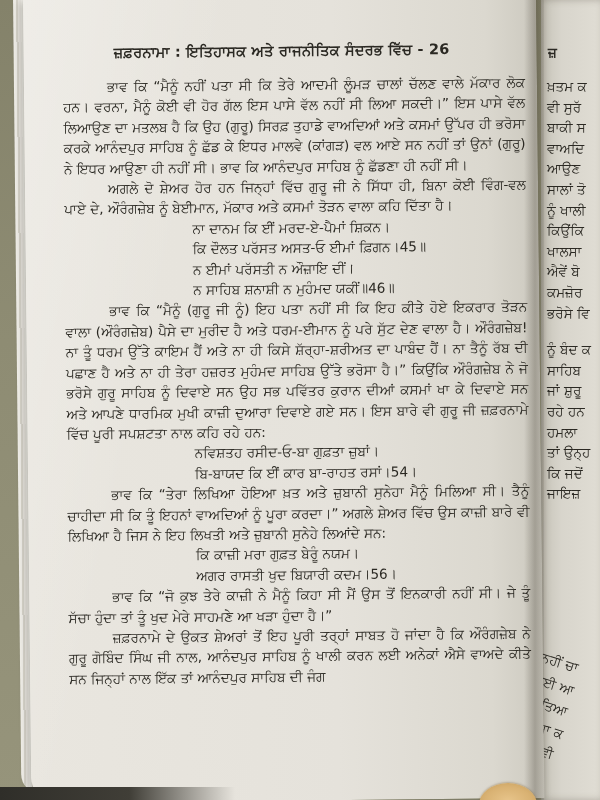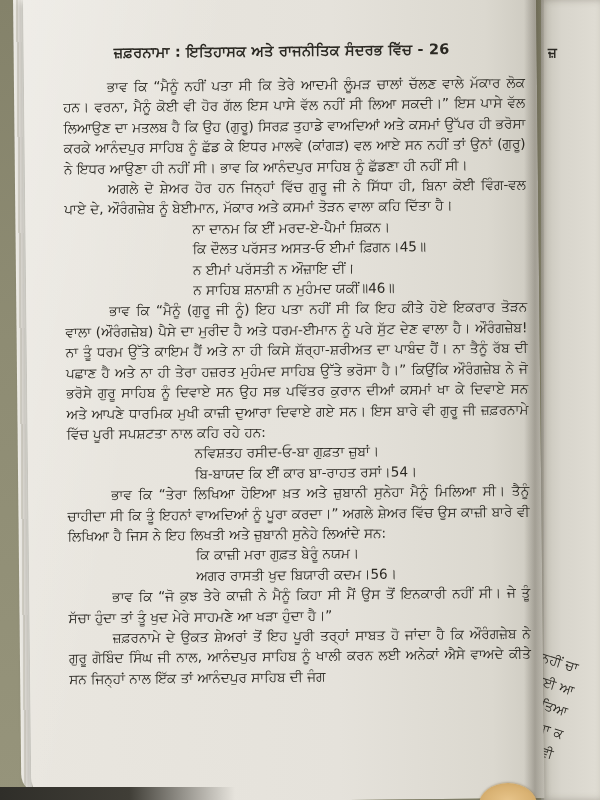--- a/index.html
+++ b/index.html
@@ -58,21 +58,45 @@
     box-shadow:0 -1px 2px rgba(120,90,40,.35);}
 </style>
 </head>
 <body>
 
 <div class="photo">
 
   <div class="right-page">
     <div class="rp-header">ਜ਼</div>
     <div class="rp-col">
+      <div>
+          <div>ਖ਼ਤਮ ਕ</div>
+          <div>ਵੀ ਸੁਰੱ</div>
+          <div>ਬਾਕੀ ਸ</div>
+          <div>ਵਾਅਦਿ</div>
+          <div>ਆਉਣ</div>
+          <div>ਸਾਲਾਂ ਤੋ</div>
+          <div>ਨੂੰ ਖਾਲੀ</div>
+          <div>ਕਿਉਂਕਿ</div>
+          <div>ਖਾਲਸਾ</div>
+          <div>ਐਵੇਂ ਬੋ</div>
+          <div>ਕਮਜ਼ੋਰ</div>
+          <div>ਭਰੋਸੇ ਵਿ</div>
+        </div>
       <div class="rp-gap"></div>
+      <div>
+          <div>ਨੂੰ ਬੰਦ ਕ</div>
+          <div>ਸਾਹਿਬ</div>
+          <div>ਜਾਂ ਸ਼ੁਰੂ</div>
+          <div>ਰਹੇ ਹਨ</div>
+          <div>ਹਮਲਾ</div>
+          <div>ਤਾਂ ਉਨ੍ਹ</div>
+          <div>ਕਿ ਜਦੋਂ</div>
+          <div>ਜਾਇਜ਼</div>
+        </div>
     </div>
     <div class="rp-tilted">
         <div>ਨਹੀਂ ਚਾ</div>
         <div>ਲਈ ਆ</div>
         <div>ਨੂੰ ਤਿਆ</div>
         <div>ਭਰੋਸਾ ਕ</div>
         <div>ਕਿਸੇ ਵੀ</div>
       </div>
   </div>
 

